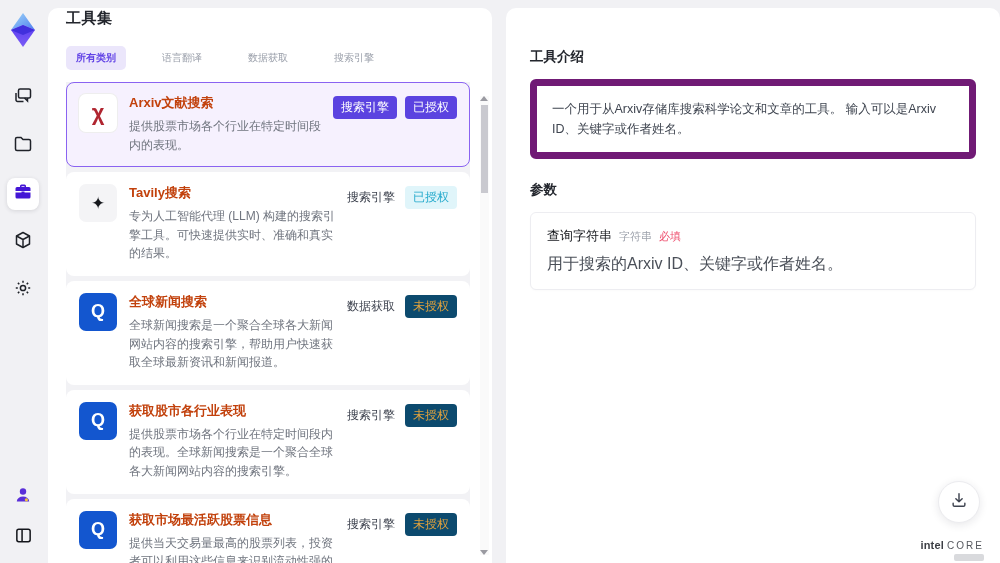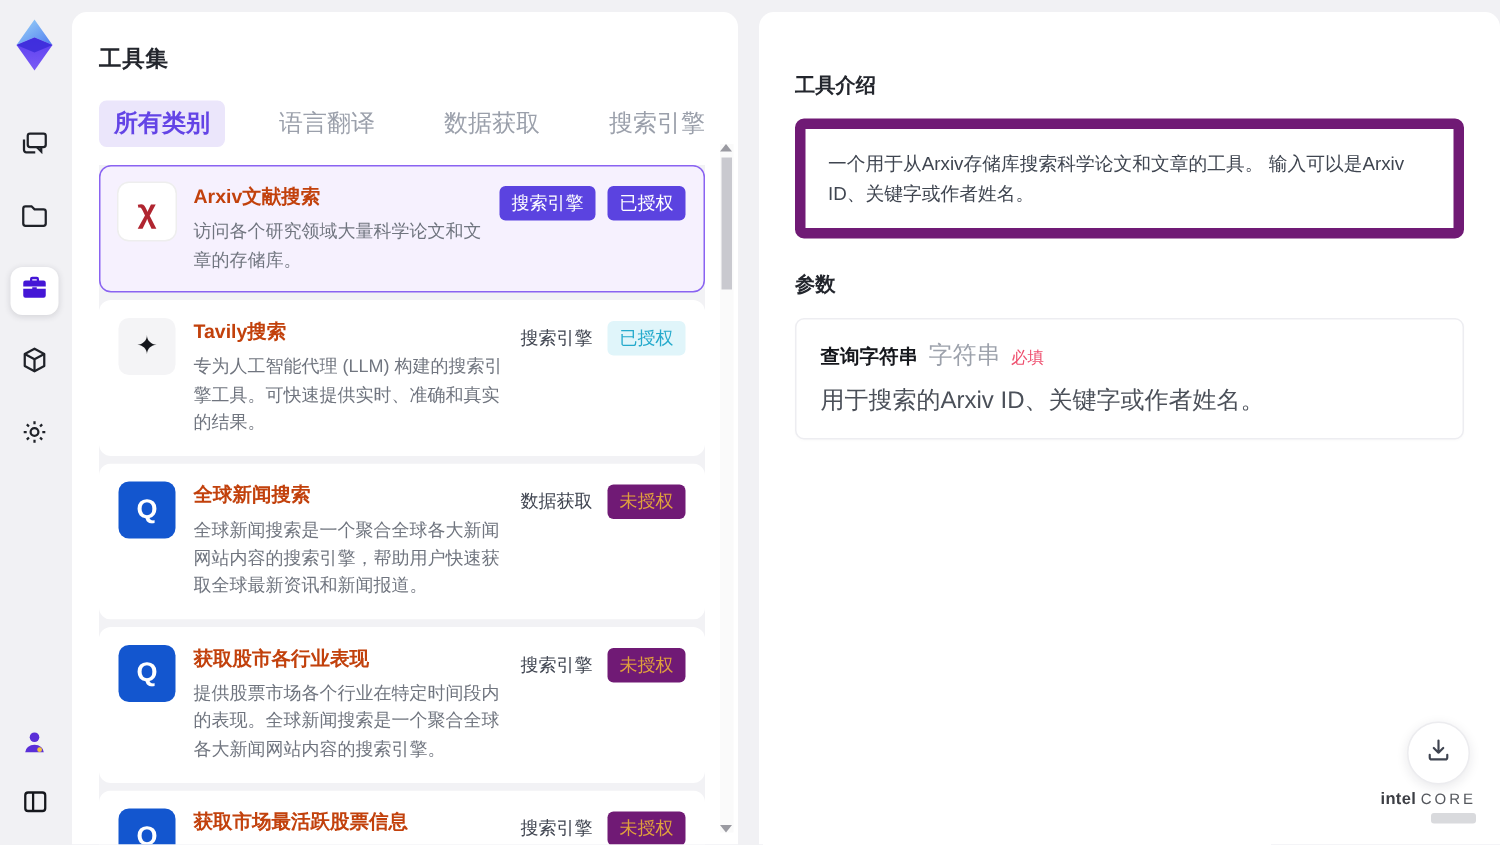--- a/index.html
+++ b/index.html
@@ -27,24 +27,24 @@
 
   
   .panel {
     background:#ffffff; margin-top:8px; height:555px;
     border-radius:10px 10px 0 0; position:relative; overflow:hidden;
   }
   .panel-left  { width:444px; margin-left:2px; }
   .panel-right { flex:1; margin-left:14px; }
 
   
-  .panel-left-inner { padding:22px 22px 0 18px; height:100%; }
+  .panel-left-inner { padding:1px 22px 0 18px; height:100%; }
   .h-title { font-size:15px; font-weight:bold; letter-spacing:.5px; }
   .tabs { display:flex; align-items:center; gap:26px; margin-top:18px; }
-  .tab { font-size:16px; color:#9ba0ab; cursor:pointer; padding:5px 10px; border-radius:5px; white-space:nowrap; }
+  .tab { font-size:10px; color:#9ba0ab; cursor:pointer; padding:5px 10px; border-radius:5px; white-space:nowrap; }
   .tab.active { color:#6344e6; background:#ebe6fb; font-weight:bold; }
 
   .tool-list { margin-top:12px; display:flex; flex-direction:column; gap:5px; background:#f2f2f5; }
   .tool-card {
     background:#ffffff; border:1.5px solid transparent; border-radius:8px;
     display:flex; padding:11px 12px 12px 12px; cursor:pointer;
   }
   .tool-card.selected { background:#f6f1fe; border-color:#8a63f1; }
   .tool-icon {
     width:38px; height:38px; border-radius:7px; flex:0 0 38px;
@@ -56,21 +56,21 @@
   .tool-icon.i-blueq   { background:#1356cf; color:#ffffff; font-weight:bold; font-size:18px; font-family:"Liberation Sans",sans-serif; }
   .tool-mid { flex:1; min-width:0; padding-right:6px; }
   .tool-name { font-size:13px; font-weight:bold; color:#c2410c; }
   .tool-desc { font-size:12px; color:#70757f; line-height:1.55; margin-top:5px; }
   .tool-tags { display:flex; gap:8px; align-items:flex-start; margin-top:2px; white-space:nowrap; }
   .tag { font-size:12px; border-radius:4px; padding:3px 8px; }
   .tag.cat-solid  { background:#5b43e0; color:#ffffff; }
   .tag.auth-solid { background:#5b43e0; color:#ffffff; }
   .tag.cat-plain  { background:transparent; color:#3f4450; padding:3px 2px; }
   .tag.auth-ok    { background:#e0f5fa; color:#25aacc; }
-  .tag.auth-no    { background:#701a75; color:#e0a13c; }
+  .tag.auth-no    { background:#0c4a6e; color:#e0a13c; }
 
   
   .scrollbar { position:absolute; top:88px; bottom:8px; right:3px; width:9px; background:#fafafa; }
   .sb-arrow { width:0; height:0; border-left:4px solid transparent; border-right:4px solid transparent; position:absolute; left:0; }
   .sb-up   { top:0; border-bottom:5px solid #9a9aa1; }
   .sb-down { bottom:0; border-top:5px solid #9a9aa1; }
   .sb-thumb { position:absolute; top:9px; left:1px; width:7px; height:88px; background:#c9c9cf; }
 
   
   .panel-right-inner { padding:18px 24px; }
@@ -78,33 +78,33 @@
   .intro-box {
     margin-top:13px; border:7px solid #701a75; border-radius:6px;
     padding:13px 15px; font-size:12.5px; color:#3f4550; line-height:1.6;
     background:#ffffff;
   }
   .param-box {
     margin-top:13px; border:1px solid #ededf1; border-radius:6px;
     padding:14px 16px; background:#ffffff; box-shadow:0 1px 2px rgba(0,0,0,.02);
   }
   .param-head { display:flex; align-items:baseline; gap:7px; }
-  .param-name { font-size:13px; font-weight:bold; color:#15171c; }
-  .param-type { font-size:16px; color:#9ca1ab; }
+  .param-name { font-size:13px; font-weight:normal; color:#15171c; }
+  .param-type { font-size:11px; color:#9ca1ab; }
   .param-required { font-size:11px; color:#ee4f6e; }
   .param-desc { margin-top:9px; font-size:16px; color:#4b5059; }
 
   
   .fab {
     position:absolute; right:20px; bottom:40px; width:42px; height:42px;
     border-radius:50%; background:#ffffff; border:1px solid #ececef;
     box-shadow:0 2px 8px rgba(30,30,50,.10);
     display:flex; align-items:center; justify-content:center; cursor:pointer;
   }
-  .brand { position:absolute; right:16px; bottom:14px; text-align:center; }
+  .brand { position:absolute; right:16px; bottom:2px; text-align:center; }
   .brand-line { font-size:11px; color:#3c3e44; }
   .brand-line .b1 { font-weight:bold; letter-spacing:.2px; }
   .brand-line .b2 { letter-spacing:2px; color:#55585e; font-size:10px; }
   .brand-bar { margin:3px 0 0 auto; width:30px; height:7px; border-radius:2px; background:#d9dadd; }
 </style>
 </head>
 <body>
 
 <div class="rail">
   <div class="logo">
@@ -198,21 +198,21 @@
         <div class="tab active">所有类别</div>
         <div class="tab">语言翻译</div>
         <div class="tab">数据获取</div>
         <div class="tab">搜索引擎</div>
       </div>
     <div class="tool-list" id="toolList">
         <div class="tool-card selected">
           <div class="tool-icon i-arxiv">χ</div>
           <div class="tool-mid">
             <div class="tool-name">Arxiv文献搜索</div>
-            <div class="tool-desc">访问各个研究领域大量科学论文和文章的存储库。</div>
+            <div class="tool-desc">提供股票市场各个行业在特定时间段内的表现。</div>
           </div>
           <div class="tool-tags">
             <span class="tag cat-solid">搜索引擎</span>
             <span class="tag auth-solid">已授权</span>
           </div>
         </div>
         <div class="tool-card">
           <div class="tool-icon i-tavily">✦</div>
           <div class="tool-mid">
             <div class="tool-name">Tavily搜索</div>

